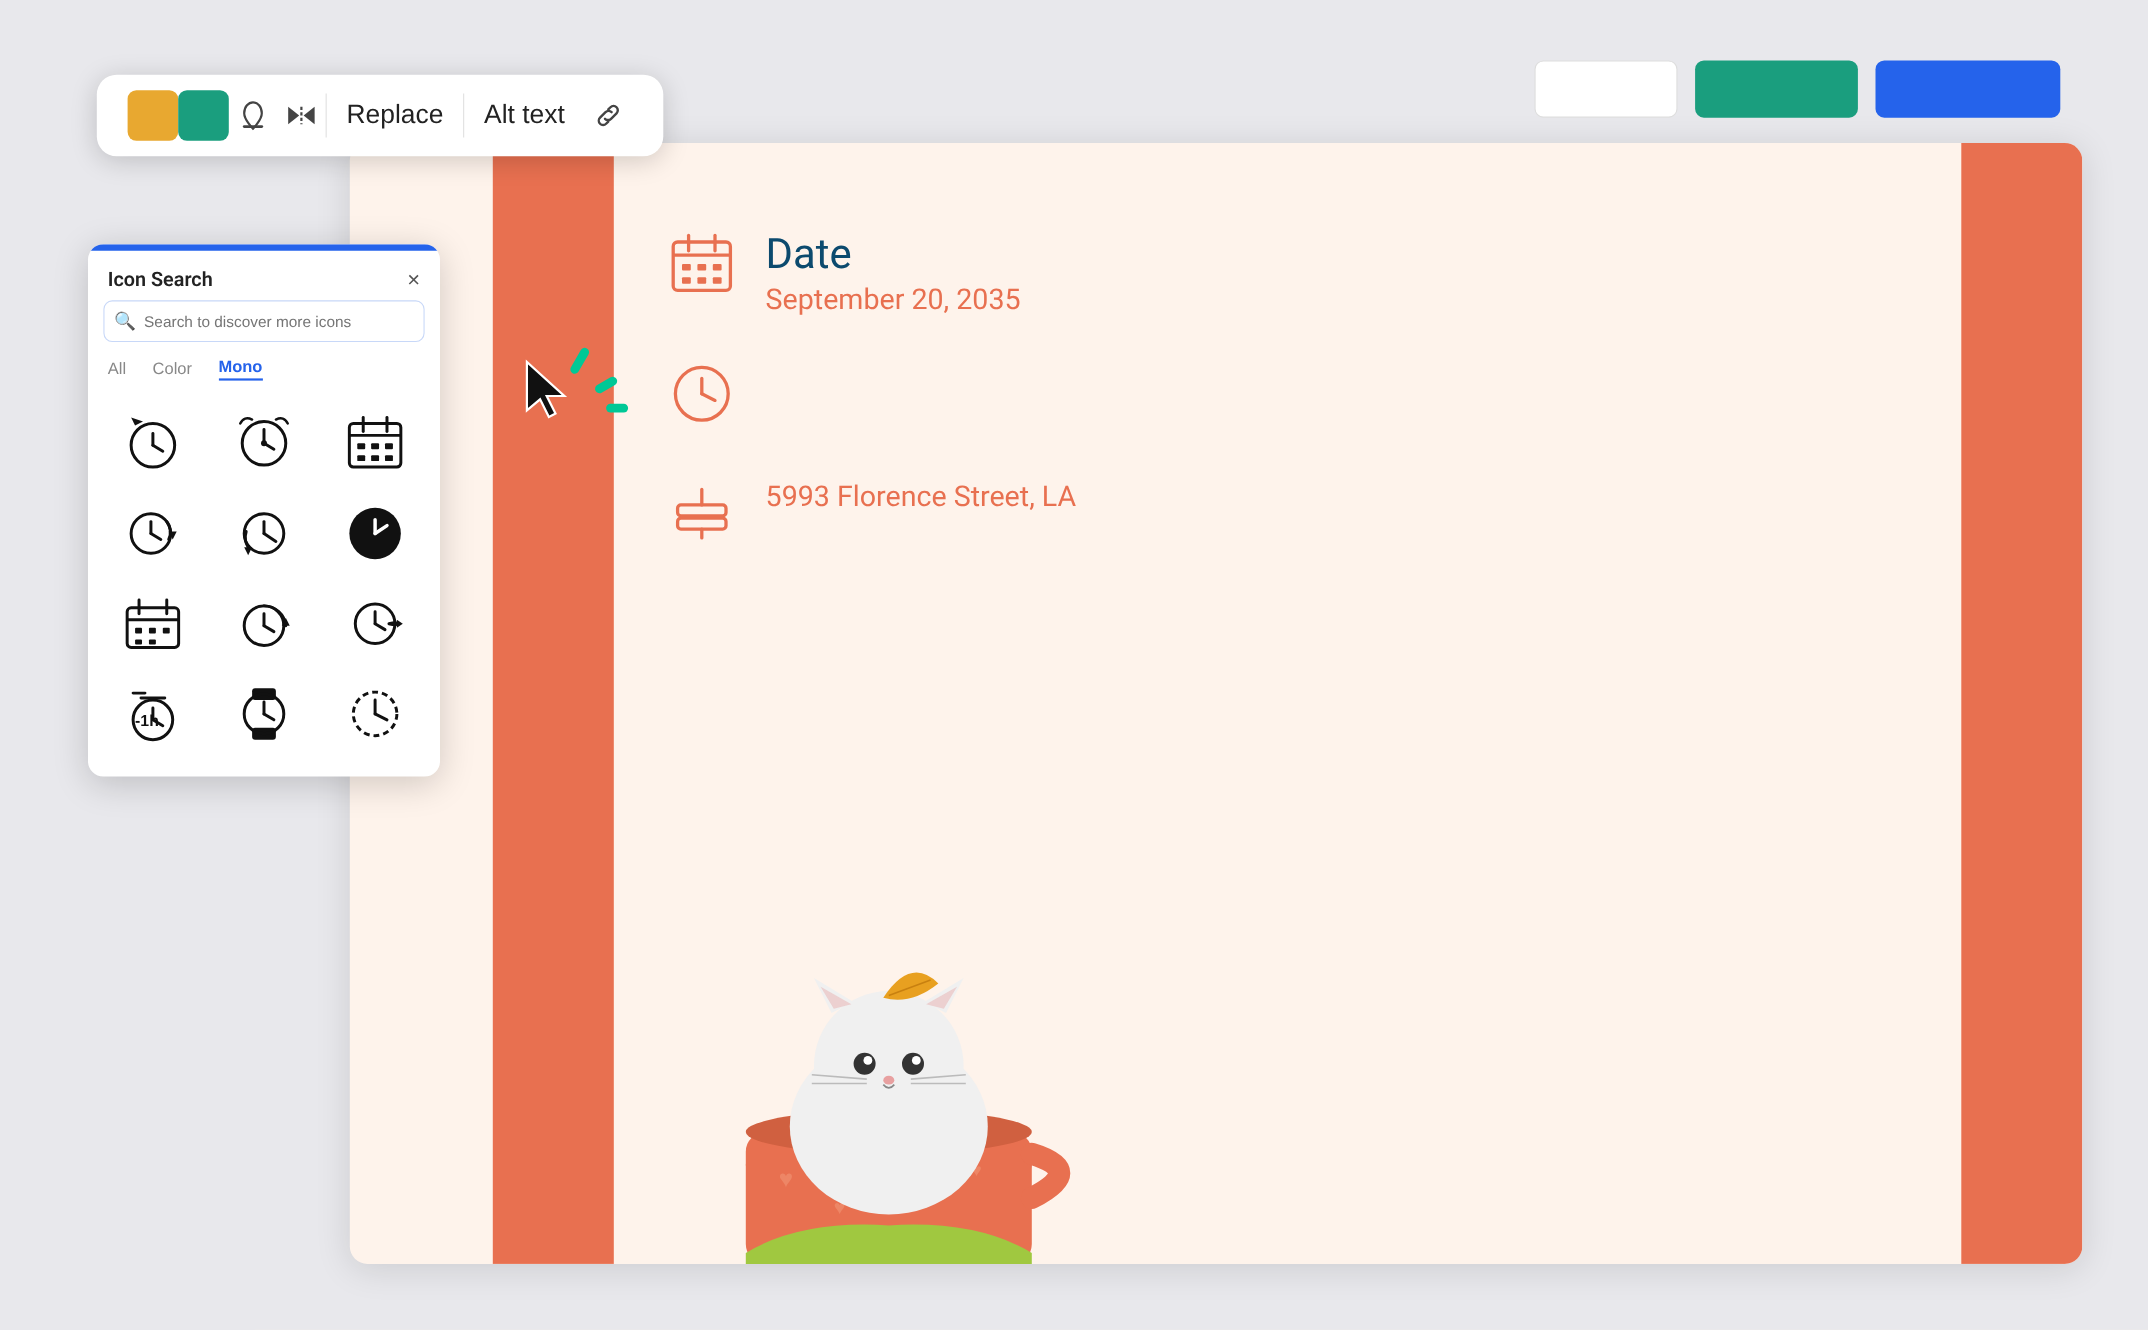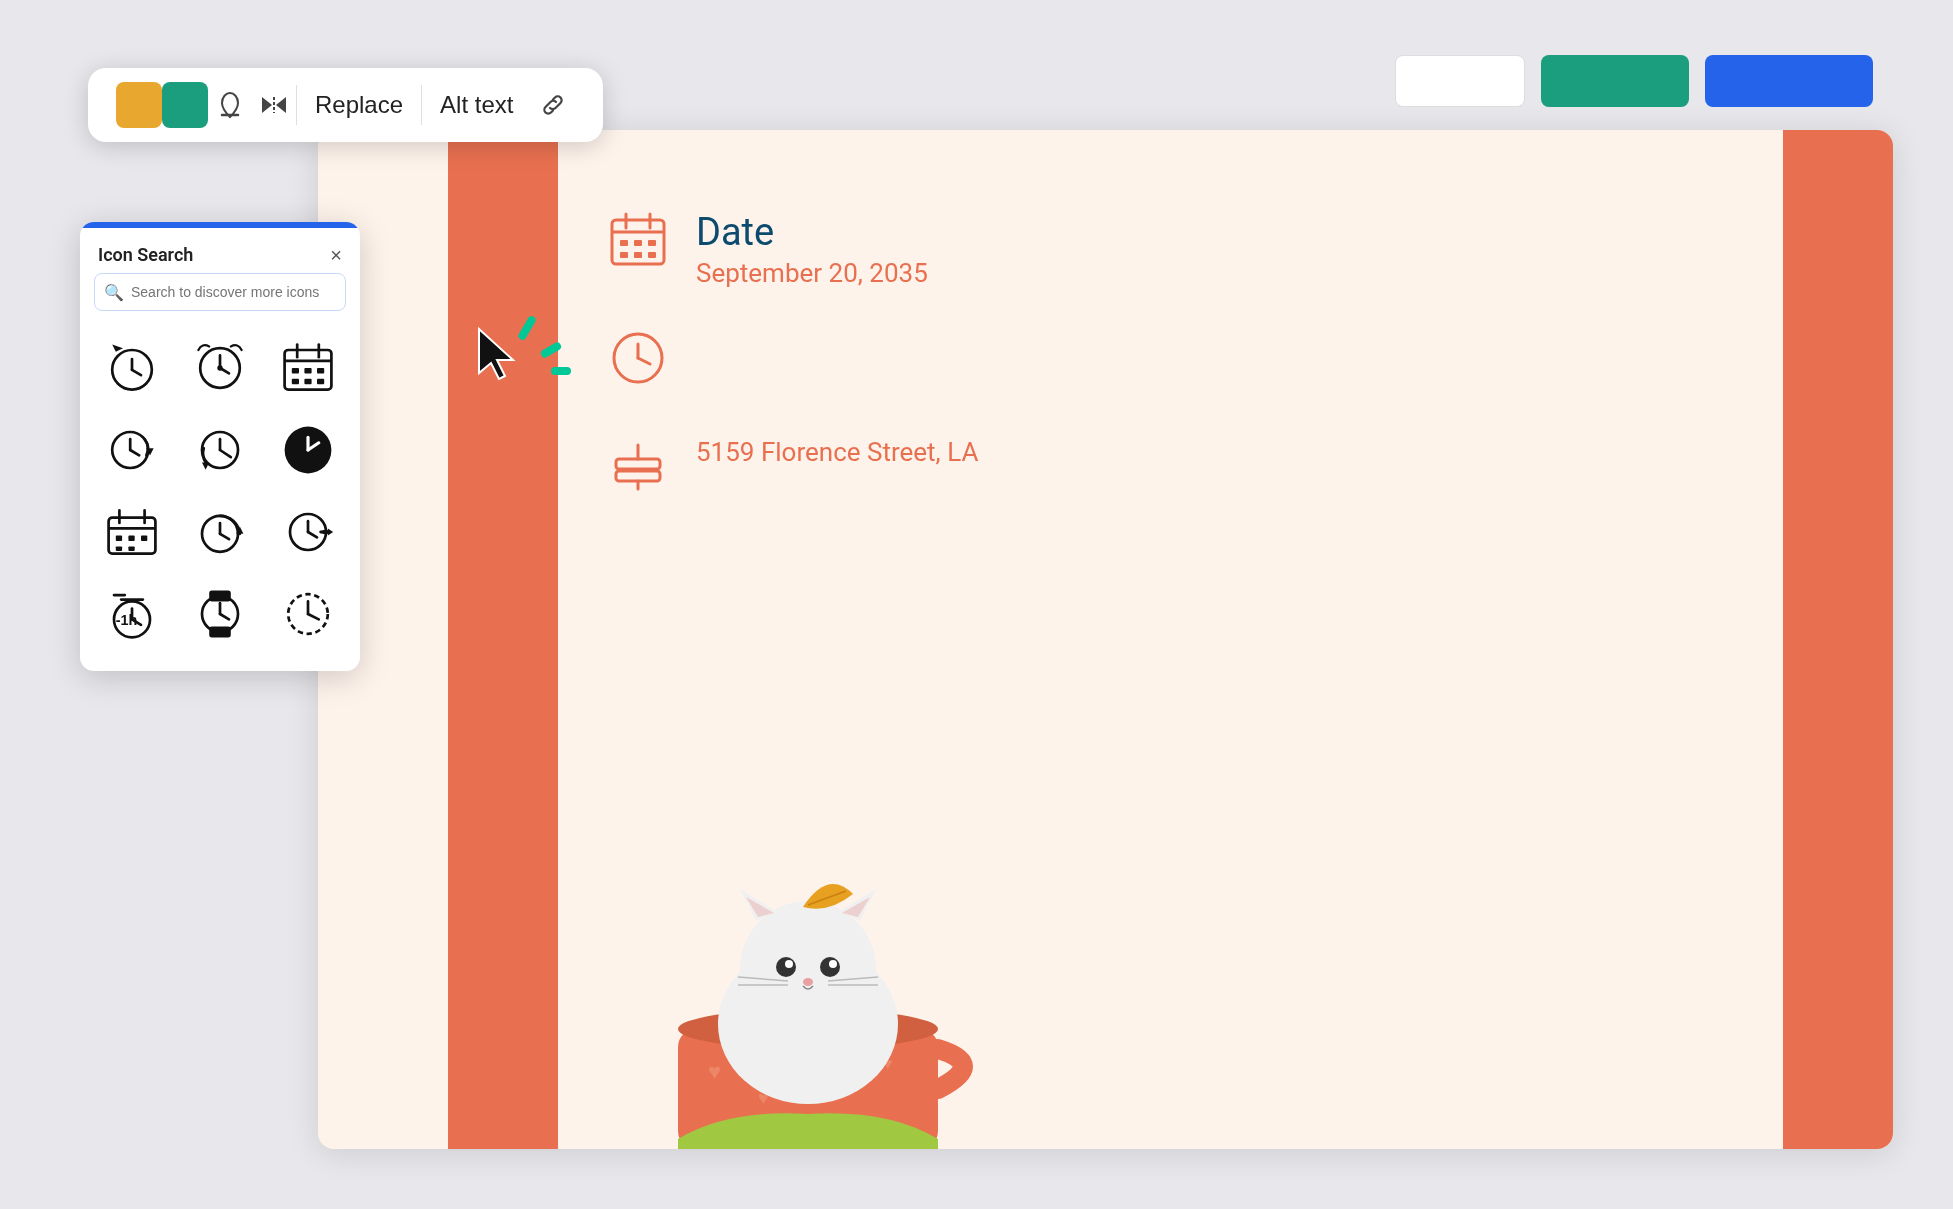--- a/index.html
+++ b/index.html
@@ -154,21 +154,21 @@
     .event-value {
       font-size: 26px;
       color: #e87050;
     }
 
     
     .icon-panel {
       position: absolute;
       top: 222px;
       left: 80px;
-      width: 280px;
+      width: 320px;
       background: #fff;
       border-radius: 14px;
       box-shadow: 0 6px 32px rgba(0,0,0,0.18);
       z-index: 40;
       overflow: hidden;
     }
     .panel-header {
       background: #2563eb;
       height: 6px;
       border-radius: 14px 14px 0 0;
@@ -344,21 +344,21 @@
     <div class="event-row">
       <div class="event-icon">
         <svg width="60" height="60" viewBox="0 0 60 60" fill="none">
           <rect x="8" y="22" width="44" height="10" rx="3" stroke="#e87050" stroke-width="3" fill="none"></rect>
           <rect x="8" y="34" width="44" height="10" rx="3" stroke="#e87050" stroke-width="3" fill="none"></rect>
           <line x1="30" y1="8" x2="30" y2="22" stroke="#e87050" stroke-width="3" stroke-linecap="round"></line>
           <line x1="30" y1="44" x2="30" y2="52" stroke="#e87050" stroke-width="3" stroke-linecap="round"></line>
         </svg>
       </div>
       <div class="event-text-block">
-        <span class="event-value">5159 Florence Street, LA</span>
+        <span class="event-value">5993 Florence Street, LA</span>
       </div>
     </div>
   </div>
 
   <div style="position:absolute;top:195px;left:155px;">
     
     <div style="position:absolute;top:-10px;left:50px;width:8px;height:26px;background:#00c896;border-radius:4px;transform:rotate(30deg);"></div>
     <div style="position:absolute;top:14px;left:74px;width:8px;height:22px;background:#00c896;border-radius:4px;transform:rotate(60deg);"></div>
     <div style="position:absolute;top:36px;left:84px;width:8px;height:20px;background:#00c896;border-radius:4px;transform:rotate(90deg);"></div>
     
@@ -416,20 +416,25 @@
 
 <div class="icon-panel">
   <div class="panel-header"></div>
   <div class="panel-title-row">
     <span class="panel-title">Icon Search</span>
     <button class="panel-close">×</button>
   </div>
   <div class="panel-search">
     <span class="panel-search-icon">🔍</span>
     <input type="text" placeholder="Search to discover more icons" style="">
+  </div>
+  <div class="panel-tabs">
+    <button class="panel-tab">All</button>
+    <button class="panel-tab">Color</button>
+    <button class="panel-tab active">Mono</button>
   </div>
   <div class="panel-scroll">
     <div class="icon-grid">
 
       <div class="icon-cell">
         <svg viewBox="0 0 60 60" fill="none">
           <circle cx="30" cy="32" r="22" stroke="#111" stroke-width="3" fill="none"></circle>
           <line x1="30" y1="20" x2="30" y2="32" stroke="#111" stroke-width="3" stroke-linecap="round"></line>
           <line x1="30" y1="32" x2="40" y2="38" stroke="#111" stroke-width="3" stroke-linecap="round"></line>
           <path d="M12 12 L8 4 L20 8 Z" fill="#111"></path>

